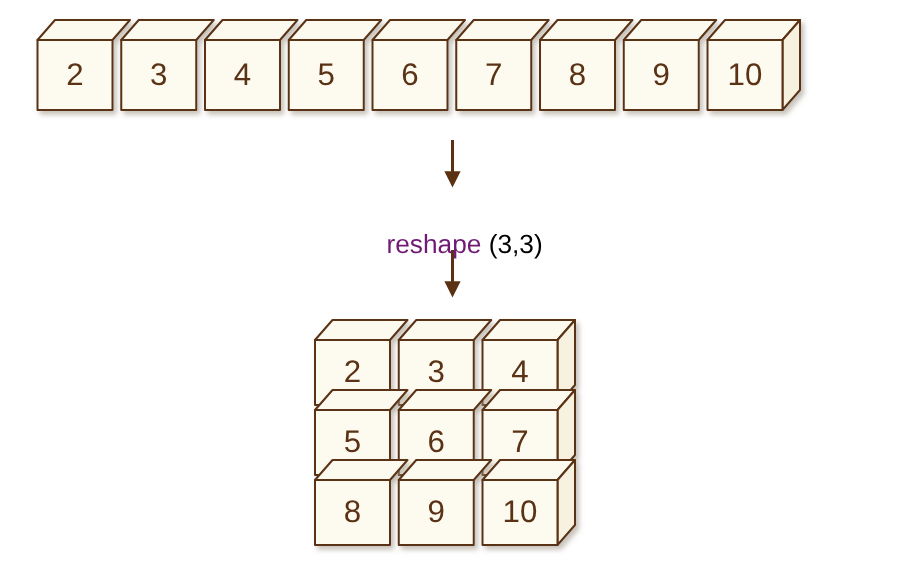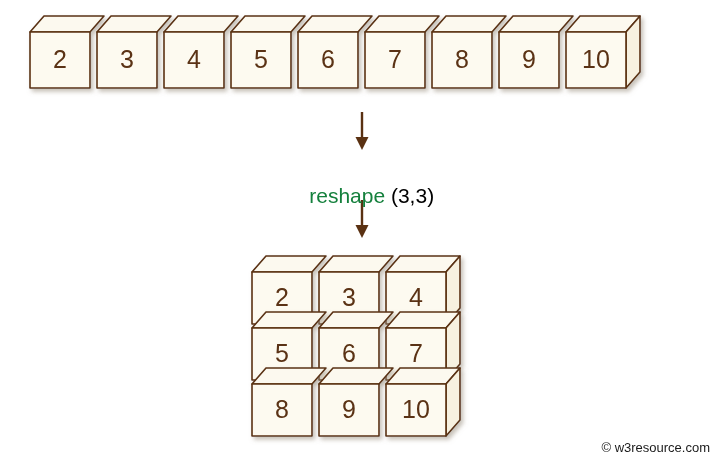--- a/index.html
+++ b/index.html
@@ -64,21 +64,21 @@
     left: 0;
     top: 160px;
     width: 720px;
     text-align: center;
     font-family: "Liberation Sans", sans-serif;
     font-size: 21px;
     color: #a9a9a9;
     white-space: pre;
   }
   #reshape-label .fn {
-    color: #15803d;
+    color: #701a75;
   }
   #reshape-label .args {
     color: #000000;
   }
   #watermark {
     position: absolute;
     right: 10px;
     bottom: 8px;
     font-family: "Liberation Sans", sans-serif;
     font-size: 13px;
@@ -204,15 +204,14 @@
           <line x1="362" y1="200" x2="362" y2="227" class="arrow-shaft"></line>
           <polygon points="355.5,225 368.5,225 362,238" class="arrow-head"></polygon>
         </g>
       </g>
   </svg>
 
   <div id="reshape-label">
     <span class="fn">reshape</span><span class="args"> (3,3)</span>
   </div>
 
-  <div id="watermark">© w3resource.com</div>
 
 </div>
 
 </body></html>

